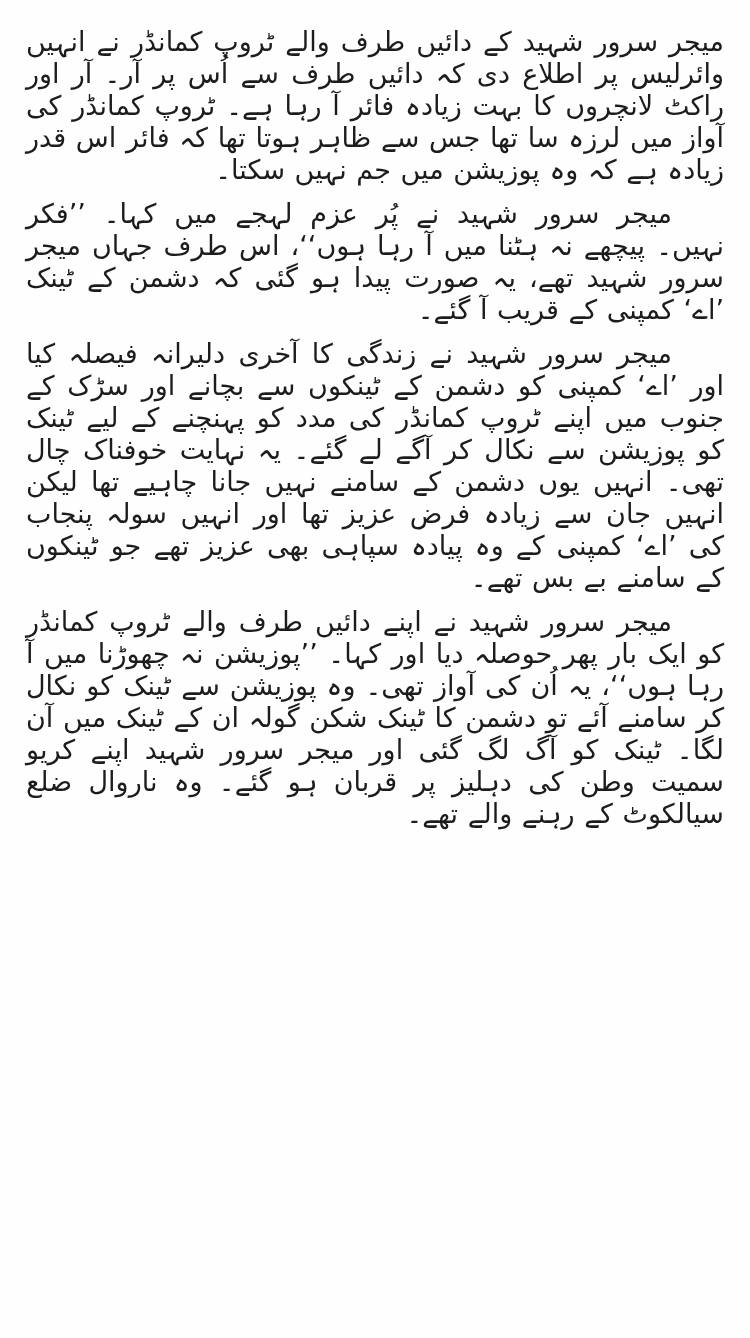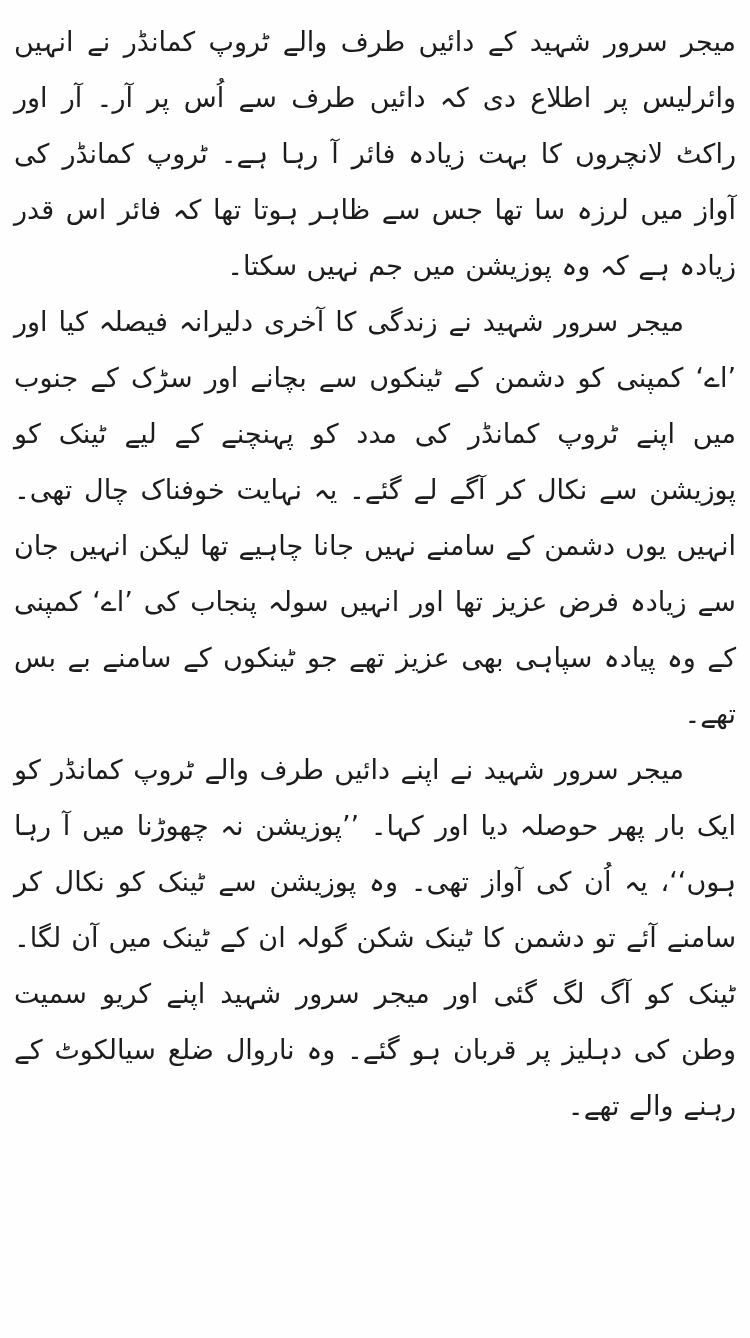--- a/index.html
+++ b/index.html
@@ -16,33 +16,34 @@
   .page {
     box-sizing: border-box;
     width: 750px;
     height: 1338px;
     padding: 14px 14px 10px 14px;
     background: #fefefe;
     color: #1c1c1c;
     direction: rtl;
   }
   .page p {
-    margin: 0;
+    margin: 12px;
     font-size: 27px;
-    line-height: 56px;
+    line-height: 32px;
     text-align: justify;
     text-align-last: right;
     word-spacing: 1px;
     letter-spacing: 0;
   }
   .page p.indent {
     text-indent: 52px;
   }
 </style>
 </head>
 <body>
 
 <div class="page">
   <p>میجر سرور شہید کے دائیں طرف والے ٹروپ کمانڈر نے انہیں وائرلیس پر اطلاع دی کہ دائیں طرف سے اُس پر آر۔ آر اور راکٹ لانچروں کا بہت زیادہ فائر آ رہا ہے۔ ٹروپ کمانڈر کی آواز میں لرزہ سا تھا جس سے ظاہر ہوتا تھا کہ فائر اس قدر زیادہ ہے کہ وہ پوزیشن میں جم نہیں سکتا۔</p>
+  <p class="indent">میجر سرور شہید نے پُر عزم لہجے میں کہا۔ ’’فکر نہیں۔ پیچھے نہ ہٹنا میں آ رہا ہوں‘‘، اس طرف جہاں میجر سرور شہید تھے، یہ صورت پیدا ہو گئی کہ دشمن کے ٹینک ’اے‘ کمپنی کے قریب آ گئے۔</p>
   <p class="indent">میجر سرور شہید نے زندگی کا آخری دلیرانہ فیصلہ کیا اور ’اے‘ کمپنی کو دشمن کے ٹینکوں سے بچانے اور سڑک کے جنوب میں اپنے ٹروپ کمانڈر کی مدد کو پہنچنے کے لیے ٹینک کو پوزیشن سے نکال کر آگے لے گئے۔ یہ نہایت خوفناک چال تھی۔ انہیں یوں دشمن کے سامنے نہیں جانا چاہیے تھا لیکن انہیں جان سے زیادہ فرض عزیز تھا اور انہیں سولہ پنجاب کی ’اے‘ کمپنی کے وہ پیادہ سپاہی بھی عزیز تھے جو ٹینکوں کے سامنے بے بس تھے۔</p>
   <p class="indent">میجر سرور شہید نے اپنے دائیں طرف والے ٹروپ کمانڈر کو ایک بار پھر حوصلہ دیا اور کہا۔ ’’پوزیشن نہ چھوڑنا میں آ رہا ہوں‘‘، یہ اُن کی آواز تھی۔ وہ پوزیشن سے ٹینک کو نکال کر سامنے آئے تو دشمن کا ٹینک شکن گولہ ان کے ٹینک میں آن لگا۔ ٹینک کو آگ لگ گئی اور میجر سرور شہید اپنے کریو سمیت وطن کی دہلیز پر قربان ہو گئے۔ وہ ناروال ضلع سیالکوٹ کے رہنے والے تھے۔</p>
 
 </div>
 
 </body></html>

